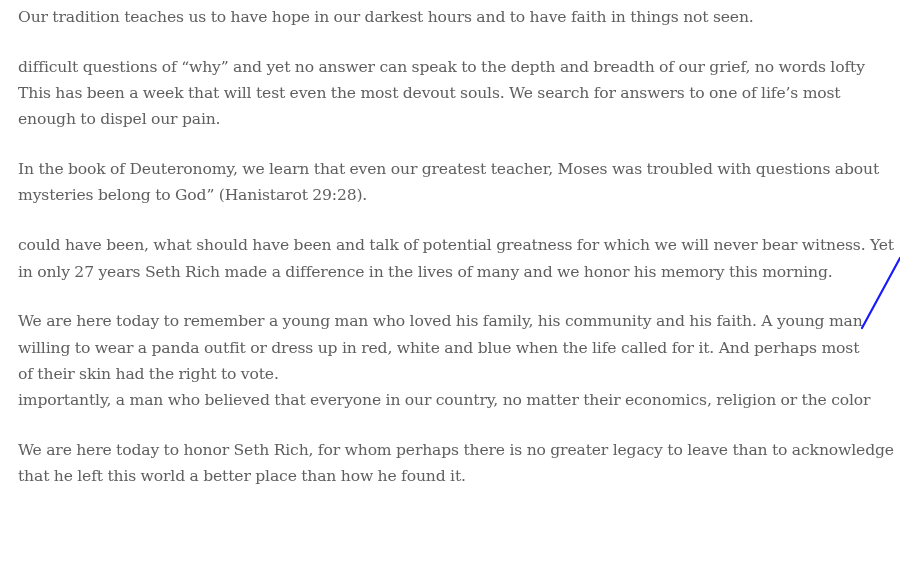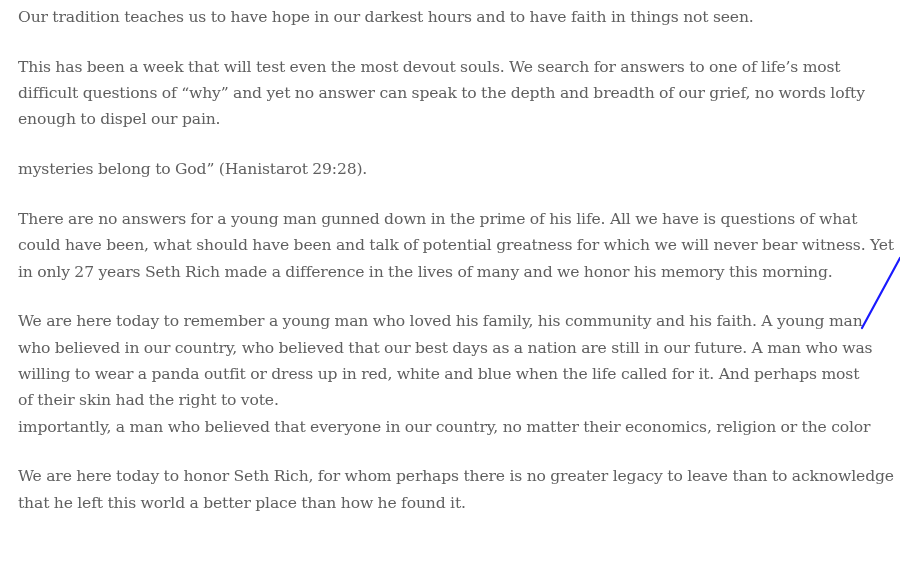--- a/index.html
+++ b/index.html
@@ -47,38 +47,37 @@
 <body>
 
 <div class="page">
   <div class="article">
 
     <p class="para">
       <span class="line">Our tradition teaches us to have hope in our darkest hours and to have faith in things not seen.</span>
     </p>
 
     <p class="para">
+      <span class="line">difficult questions of “why” and yet no answer can speak to the depth and breadth of our grief, no words lofty</span>
       <span class="line">This has been a week that will test even the most devout souls. We search for answers to one of life’s most</span>
-      <span class="line">difficult questions of “why” and yet no answer can speak to the depth and breadth of our grief, no words lofty</span>
       <span class="line">enough to dispel our pain.</span>
     </p>
 
     <p class="para">
+      <span class="line">In the book of Deuteronomy, we learn that even our greatest teacher, Moses was troubled with questions about</span>
       <span class="line">mysteries belong to God” (Hanistarot 29:28).</span>
     </p>
 
     <p class="para">
-      <span class="line">There are no answers for a young man gunned down in the prime of his life. All we have is questions of what</span>
       <span class="line">could have been, what should have been and talk of potential greatness for which we will never bear witness. Yet</span>
       <span class="line">in only 27 years Seth Rich made a difference in the lives of many and we honor his memory this morning.</span>
     </p>
 
     <p class="para">
       <span class="line">We are here today to remember a young man who loved his family, his community and his faith. A young man</span>
-      <span class="line">who believed in our country, who believed that our best days as a nation are still in our future. A man who was</span>
       <span class="line">willing to wear a panda outfit or dress up in red, white and blue when the life called for it. And perhaps most</span>
       <span class="line">of their skin had the right to vote.</span>
       <span class="line">importantly, a man who believed that everyone in our country, no matter their economics, religion or the color</span>
     </p>
 
     <p class="para">
       <span class="line">We are here today to honor Seth Rich, for whom perhaps there is no greater legacy to leave than to acknowledge</span>
       <span class="line">that he left this world a better place than how he found it.</span>
     </p>
 

